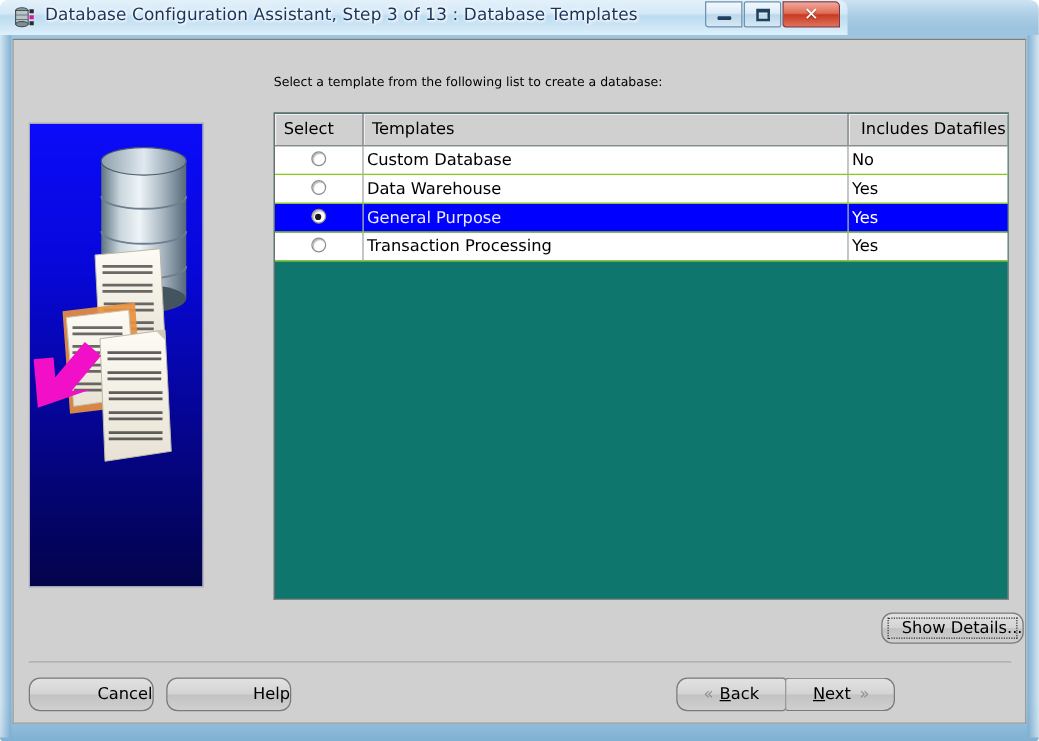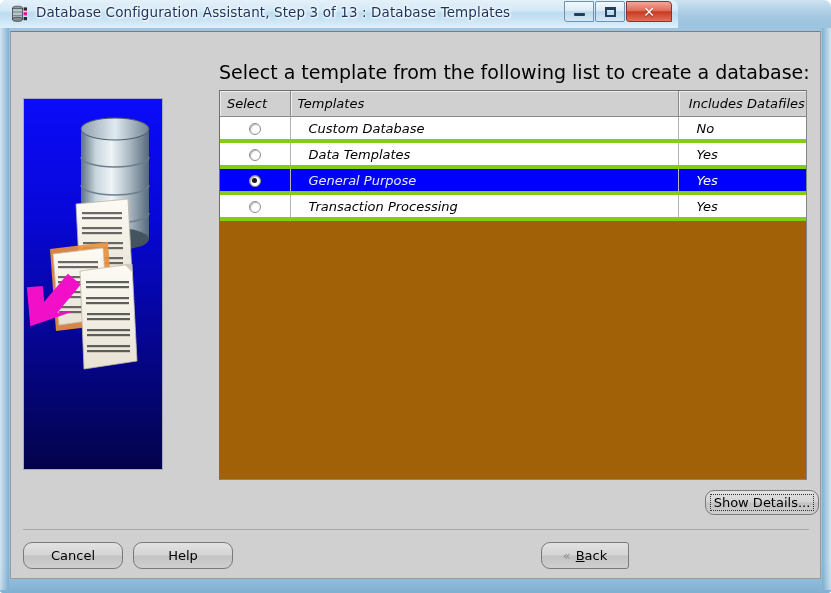--- a/index.html
+++ b/index.html
@@ -109,36 +109,35 @@
     background: linear-gradient(to bottom, #0b0bfa 0%, #0707d8 32%, #05058f 66%, #03034a 100%);
     border: 1px solid #a9a9bb;
     overflow: hidden;
   }
   .sb-inner { position: absolute; inset: 0; }
 
   
   .instruction {
     position: absolute;
     left: 208px; top: 29px;
-    font-size: 19px; color: #000000;
+    font-size: 10px; color: #000000;
     white-space: nowrap;
   }
 
   
   .table-wrap {
     position: absolute;
     left: 208px; top: 58px;
     width: 588px; height: 390px;
     box-sizing: border-box;
-    background: #a16207;
+    background: #0f766e;
     border: 1px solid #848484;
     border-top-color: #6e6e6e;
     border-left-color: #6e6e6e;
     overflow: hidden;
-    font-style: italic;
   }
   table.tmpl {
     border-collapse: collapse;
     width: 100%;
     table-layout: fixed;
     font-size: 13px;
   }
   table.tmpl th {
     background: #d0d0d0;
     border-right: 1px solid #8a8a8a;
@@ -146,23 +145,23 @@
     box-shadow: inset 0 1px 0 #efefef, inset 1px 0 0 #efefef;
     font-weight: normal;
     text-align: left;
     padding: 3px 0 3px 7px;
     height: 19px;
     color: #000;
   }
   table.tmpl th.last { border-right: none; text-align: center; }
   table.tmpl td {
     border-right: 1px solid #b4b4b4;
-    border-bottom: 4px solid #84cc16;
+    border-bottom: 1px solid #84cc16;
     height: 22px;
-    padding: 0 18px;
+    padding: 0 3px;
     color: #000;
     background: #ffffff;
   }
   td.sel-cell {
     background: #d0d0d0;
     text-align: center;
     padding: 0;
     border-right: 1px solid #9a9a9a;
     border-bottom: 1px solid #9a9a9a;
   }
@@ -198,21 +197,21 @@
   col.c-datafiles { width: 130px; }
 
   
   .btn {
     box-sizing: border-box;
     background: linear-gradient(to bottom, #e2e2e2 0%, #d4d4d4 48%, #c3c3c3 52%, #cfcfcf 100%);
     border: 1px solid #7a7a7a;
     border-radius: 9px;
     font-size: 13px;
     color: #000;
-    display: flex; align-items: center; justify-content: center;
+    display: flex; align-items: center; justify-content: flex-end;
     position: absolute;
     cursor: default;
   }
   .btn-show-details {
     left: 694px; top: 458px;
     width: 114px; height: 25px;
   }
   .btn-show-details .focus {
     position: absolute;
     left: 4px; top: 3px; right: 4px; bottom: 3px;
@@ -387,21 +386,21 @@
             <td class="sel-cell">
               <span class="radio"></span>
             </td>
             <td class="tmpl-name">Custom Database</td>
             <td class="dfiles">No</td>
           </tr>
           <tr>
             <td class="sel-cell">
               <span class="radio"></span>
             </td>
-            <td class="tmpl-name">Data Templates</td>
+            <td class="tmpl-name">Data Warehouse</td>
             <td class="dfiles">Yes</td>
           </tr>
           <tr class="selected">
             <td class="sel-cell">
               <span class="radio on"></span>
             </td>
             <td class="tmpl-name">General Purpose</td>
             <td class="dfiles">Yes</td>
           </tr>
           <tr>
@@ -427,16 +426,20 @@
     </div>
     <div class="btn btn-cancel">
       <span>Cancel</span>
     </div>
 
     <div class="navgroup">
       <div class="btn-nav btn-back">
         <span class="chev">«</span>
         <span><span class="mn">B</span><span>ack</span></span>
       </div>
+      <div class="btn-nav btn-next">
+        <span><span class="mn">N</span><span>ext</span></span>
+        <span class="chev">»</span>
+      </div>
     </div>
 
   </div>
 </div>
 
 </body></html>

